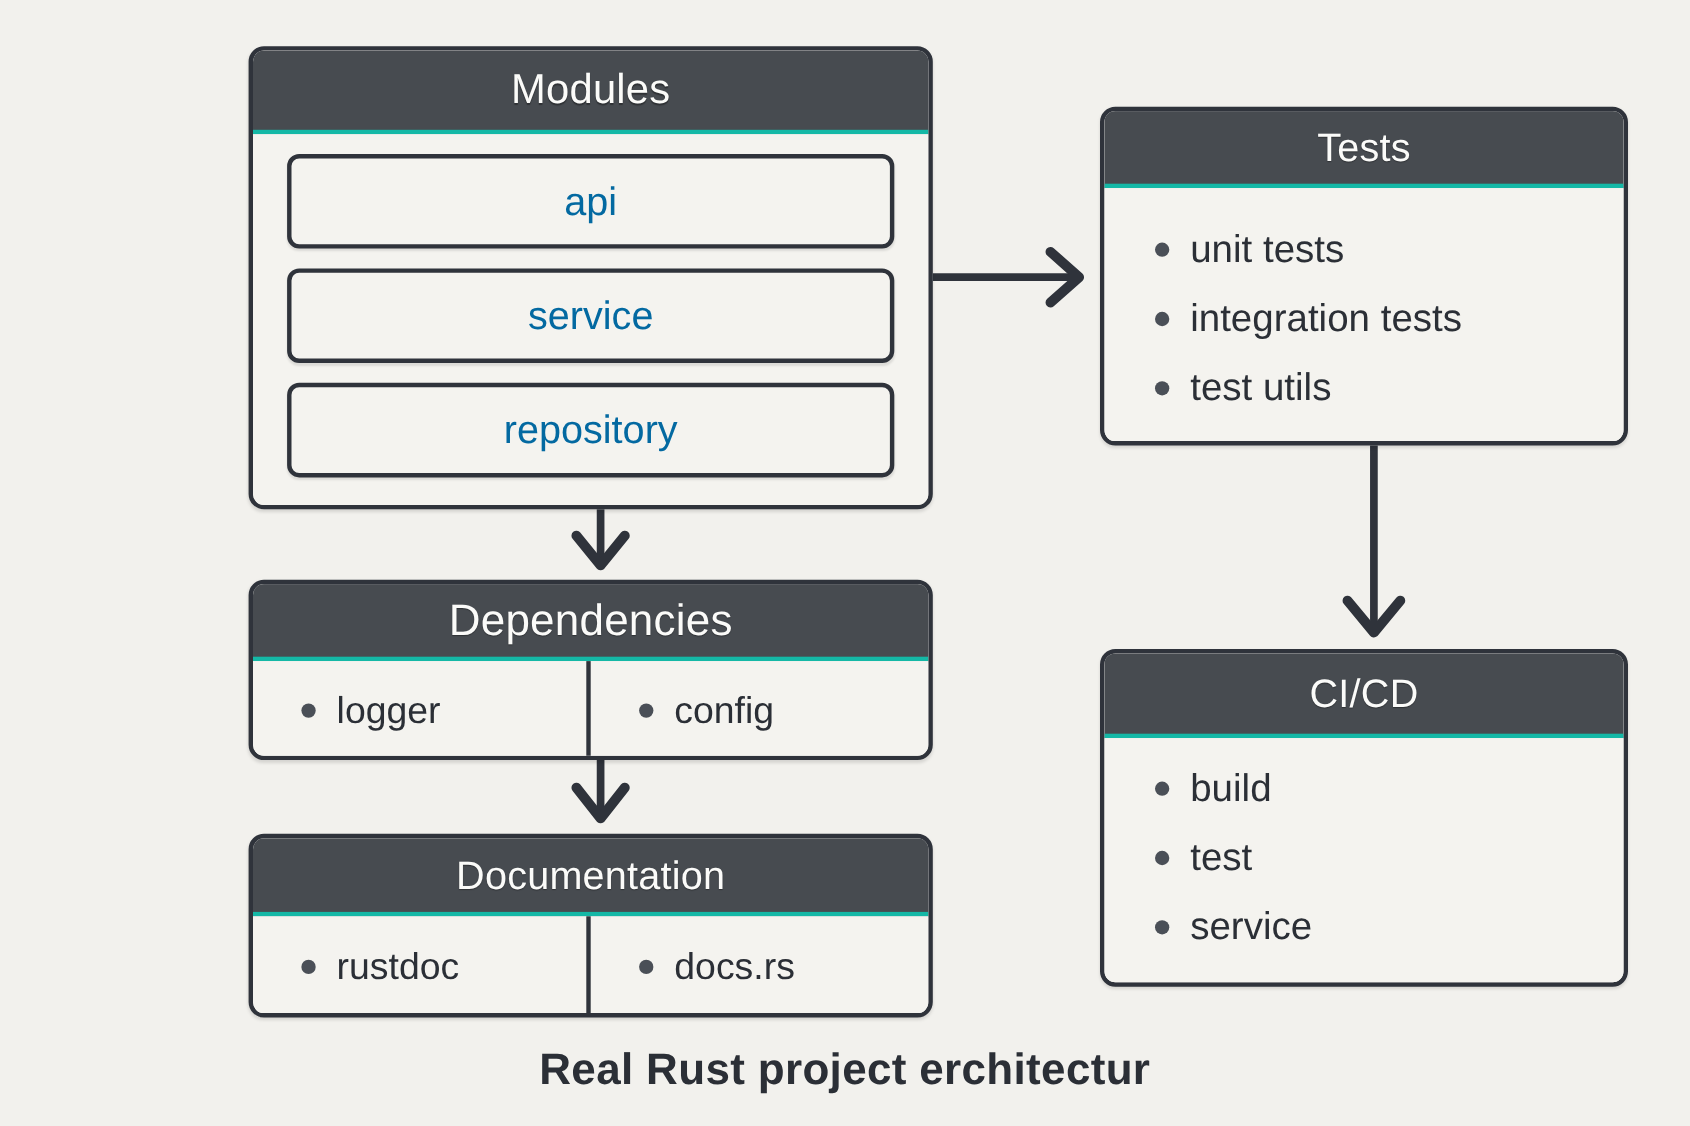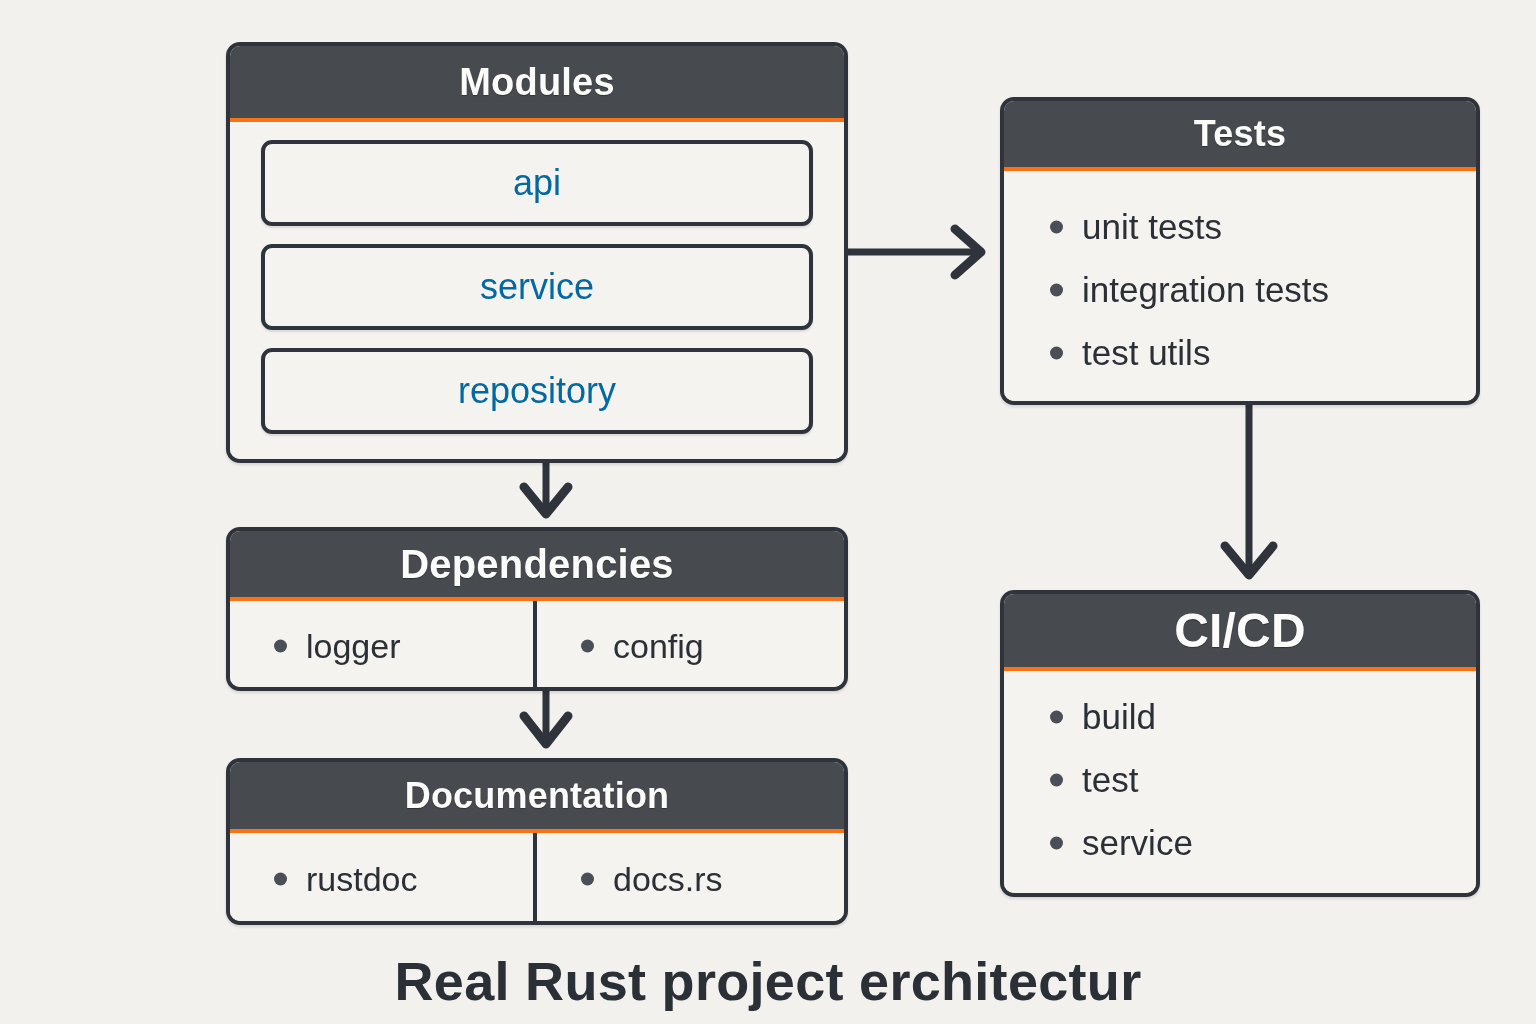--- a/index.html
+++ b/index.html
@@ -30,25 +30,25 @@
     border: 4px solid #2f333b;
     border-radius: 14px;
     background: #f4f3ef;
     overflow: hidden;
     box-shadow: 0 2px 3px rgba(0,0,0,0.12);
   }
   .card-header {
     box-sizing: border-box;
     background: #474b50;
     color: #fbfbf9;
-    font-weight: bold;
+    font-weight: normal;
     display: flex;
     align-items: center;
     justify-content: center;
-    border-bottom: 4px solid #f97316;
+    border-bottom: 4px solid #14b8a6;
     letter-spacing: 0.2px;
     text-shadow: 0 1px 1px rgba(0,0,0,0.35);
   }
   .card-body {
     box-sizing: border-box;
     position: relative;
     height: calc(100% - 0px);
     background: #f4f3ef;
   }
 
@@ -71,21 +71,21 @@
     box-shadow: 0 2px 2px rgba(0,0,0,0.10);
   }
 
   
   #tests { left: 1000px; top: 97px; width: 480px; height: 308px; }
   #tests .card-header { height: 70px; font-size: 36px; }
   #tests .card-body { height: 238px; padding: 24px 0 0 0; }
 
   
   #cicd { left: 1000px; top: 590px; width: 480px; height: 307px; }
-  #cicd .card-header { height: 77px; font-size: 48px; }
+  #cicd .card-header { height: 77px; font-size: 36px; }
   #cicd .card-body { height: 230px; padding: 14px 0 0 0; }
 
   
   .bullet-list {
     list-style: none;
     margin: 0;
     padding: 0 0 0 78px;
   }
   .bullet-list li {
     position: relative;
@@ -156,21 +156,21 @@
     pointer-events: none;
   }
 
   
   #caption {
     position: absolute;
     left: 0;
     top: 950px;
     width: 1536px;
     text-align: center;
-    font-size: 54px;
+    font-size: 40px;
     font-weight: bold;
     color: #2b2f36;
     letter-spacing: 0.3px;
   }
 </style>
 </head>
 <body>
 
 <div id="canvas">
 

